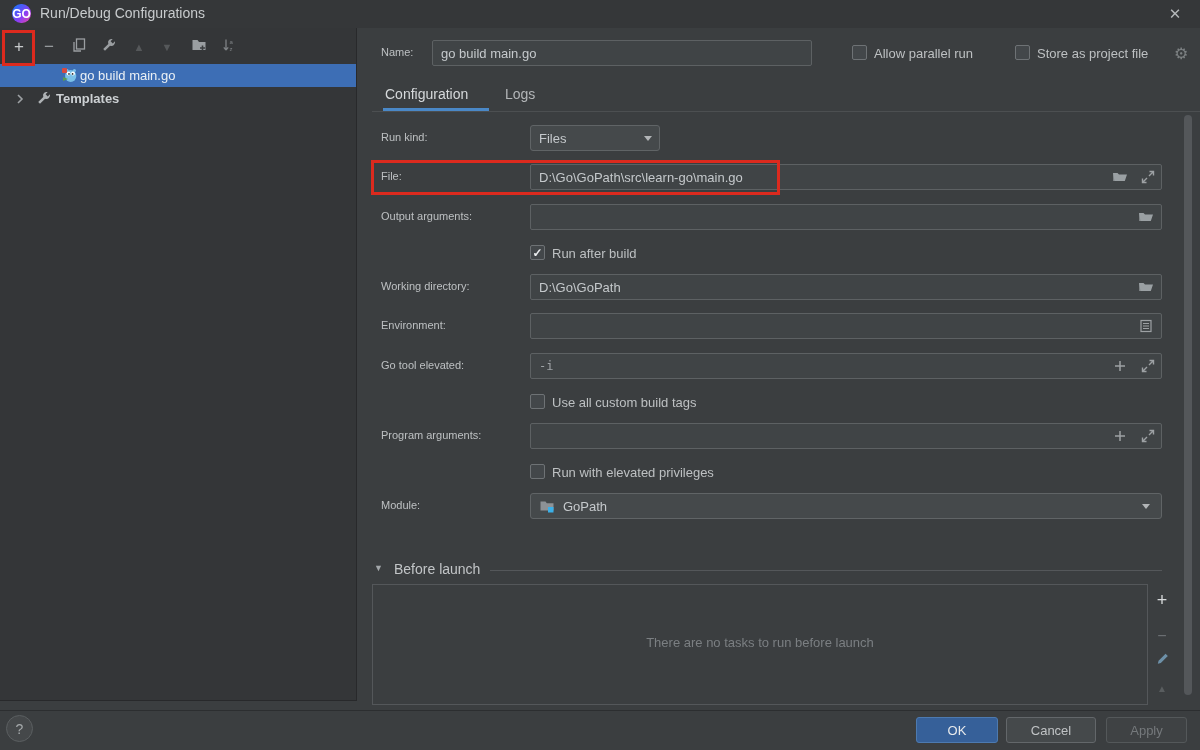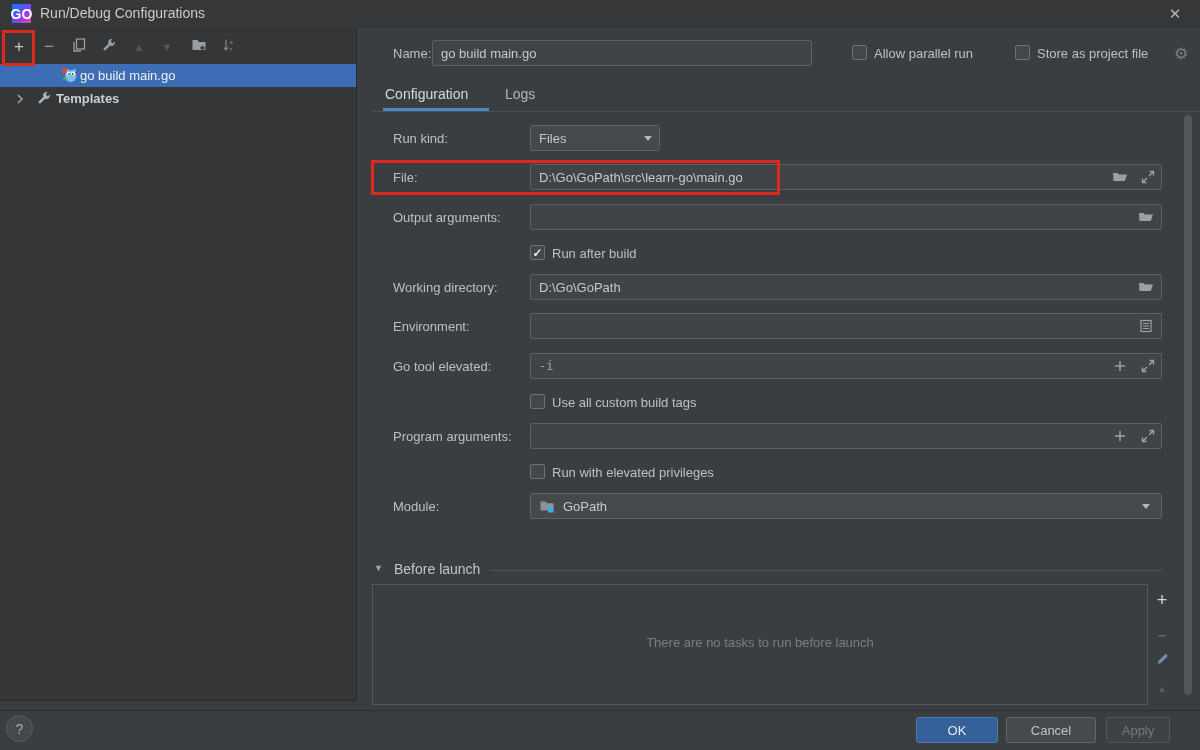--- a/index.html
+++ b/index.html
@@ -1,23 +1,23 @@
 <!DOCTYPE html>
 <html><head>
 <meta charset="utf-8">
 <style>
   html,body{margin:0;padding:0;background:#2b2d2f;}
   *{box-sizing:border-box;font-family:"Liberation Sans",sans-serif;}
   .dialog{position:relative;width:1200px;height:750px;background:#3b3e40;overflow:hidden;color:#bdc0c2;}
 
   
   .titlebar{position:absolute;left:0;top:0;width:1200px;height:28px;background:#353739;}
-  .app-icon{position:absolute;left:12px;top:4px;width:19px;height:19px;border-radius:0;
+  .app-icon{position:absolute;left:12px;top:4px;width:19px;height:19px;border-radius:9px;
     background:linear-gradient(135deg,#087cfa 0%,#8a3df5 60%,#f0489c 100%);
-    color:#fff;font-size:14px;font-weight:bold;display:flex;align-items:center;justify-content:center;}
+    color:#fff;font-size:12px;font-weight:bold;display:flex;align-items:center;justify-content:center;}
   .win-title{position:absolute;left:40px;top:5px;font-size:14px;color:#c8cbcd;}
   .close-btn{position:absolute;left:1162px;top:2px;width:26px;height:24px;display:flex;align-items:center;justify-content:center;
     color:#b4b7b9;font-size:15px;cursor:pointer;}
 
   
   .left-col{position:absolute;left:0;top:28px;width:357px;height:673px;background:#343638;border-right:1px solid #28292b;border-bottom:1px solid #28292b;}
   .tree-toolbar{position:absolute;left:0;top:4px;width:356px;height:30px;}
   .tb-btn{position:absolute;top:2px;width:26px;height:26px;display:flex;align-items:center;justify-content:center;cursor:pointer;}
   .tb-glyph{font-size:17px;color:#c7cacc;}
   .tb-glyph.dim{color:#9a9ea1;}
@@ -26,21 +26,21 @@
 
   .tree{position:absolute;left:0;top:36px;width:356px;}
   .tree-row{position:relative;height:23px;display:flex;align-items:center;cursor:pointer;}
   .tree-row.selected{background:#3d6eb5;}
   .tree-chevron{position:absolute;left:12px;width:16px;height:16px;}
   .tree-icon{position:absolute;width:16px;height:16px;}
   .tree-label{position:absolute;font-size:13px;font-weight:bold;color:#ccd0d3;}
   .tree-row.selected .tree-label{font-weight:normal;color:#eaf0f5;}
 
   
-  .form-label{position:absolute;left:381px;font-size:13px;color:#bdc0c2;margin-left:12px;}
+  .form-label{position:absolute;left:381px;font-size:11px;color:#bdc0c2;}
   .field{position:absolute;height:26px;background:#404446;border:1px solid #5d6163;border-radius:2px;
     color:#c5c9cc;font-size:13px;padding:0 8px;outline:none;}
   .field.mono{font-family:"DejaVu Sans Mono",monospace;font-size:12px;color:#9ea3a6;}
   .field-icon{position:absolute;width:16px;height:16px;cursor:pointer;}
   .combo{position:absolute;height:26px;background:#45494b;border:1px solid #606466;border-radius:3px;
     display:flex;align-items:center;padding:0 8px;font-size:13px;color:#c5c9cc;cursor:pointer;}
   .combo-arrow{position:absolute;width:0;height:0;border-left:4.5px solid transparent;border-right:4.5px solid transparent;border-top:5px solid #b2b5b7;}
   .checkbox{position:absolute;width:15px;height:15px;background:#43474a;border:1px solid #6e7275;border-radius:2px;
     display:flex;align-items:center;justify-content:center;cursor:pointer;font-size:12px;color:#eceef0;font-weight:bold;}
   .cb-label{position:absolute;font-size:13px;color:#bdc0c2;}
@@ -60,21 +60,21 @@
   .bl-empty{position:absolute;left:372px;top:635px;width:776px;text-align:center;font-size:13px;color:#7b7f82;}
   .bl-side{position:absolute;left:1152px;width:20px;height:20px;display:flex;align-items:center;justify-content:center;cursor:pointer;}
 
   .scrollbar{position:absolute;left:1184px;top:115px;width:8px;height:580px;background:#54575a;border-radius:4px;cursor:pointer;}
 
   
   .footer-border{position:absolute;left:0;top:710px;width:1200px;height:1px;background:#2c2e30;}
   .btn{position:absolute;top:717px;height:26px;border-radius:3px;font-size:13px;display:flex;align-items:center;justify-content:center;cursor:pointer;}
   .btn-ok{left:916px;width:82px;background:#366099;border:1px solid #4d7ab0;color:#e8eaec;}
   .btn-cancel{left:1006px;width:90px;background:#45494b;border:1px solid #63676a;color:#c0c3c5;}
-  .btn-apply{left:1106px;width:64px;background:#3f4244;border:1px solid #54585a;color:#75797c;}
+  .btn-apply{left:1106px;width:81px;background:#3f4244;border:1px solid #54585a;color:#75797c;}
   .help-btn{position:absolute;left:6px;top:715px;width:27px;height:27px;border-radius:50%;background:#45484a;border:1px solid #5b5f61;
     display:flex;align-items:center;justify-content:center;color:#a6aaac;font-size:14px;cursor:pointer;}
   .gear{position:absolute;left:1174px;top:44px;font-size:16px;color:#7c8082;cursor:pointer;}
 </style>
 </head>
 <body>
 
 <div class="dialog">
 
   <div class="titlebar">

